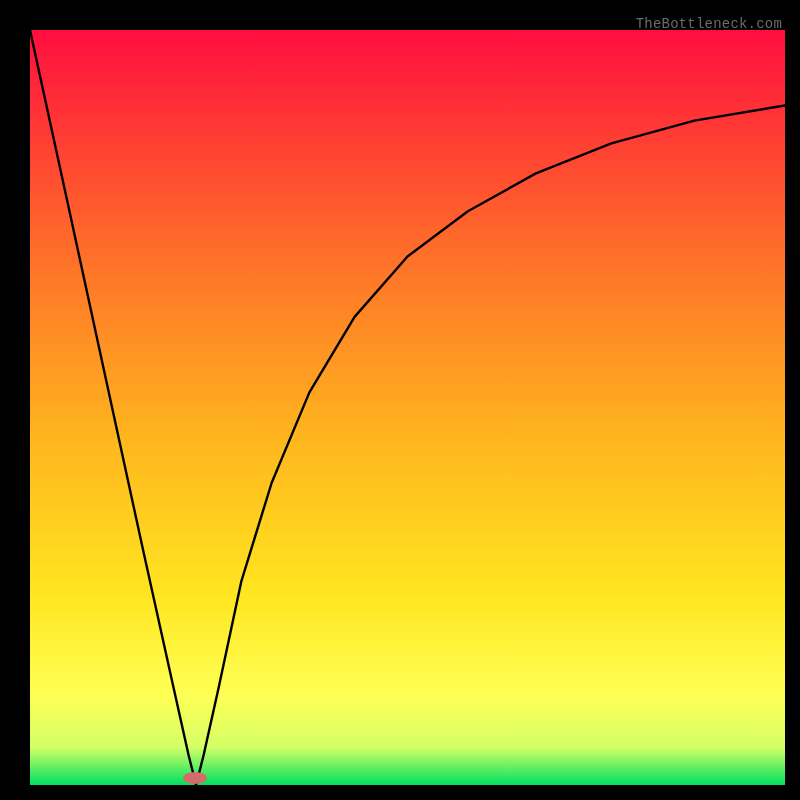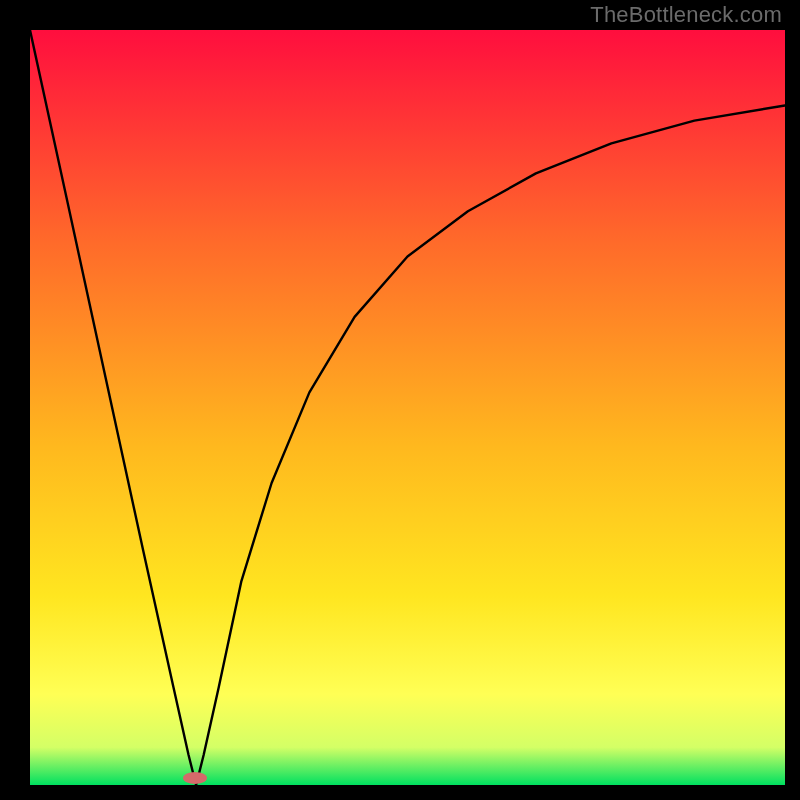--- a/index.html
+++ b/index.html
@@ -12,27 +12,28 @@
     font-family: Arial, Helvetica, sans-serif;
   }
   .outer {
     position: relative;
     width: 800px;
     height: 800px;
     background: #000;
   }
   .watermark {
     position: absolute;
-    top: 2px;
+    top: 16px;
     right: 18px;
     color: #6b6b6b;
-    font-size: 22px;
+    font-size: 14px;
     letter-spacing: 0.2px;
     font-weight: 400;
     z-index: 5;
+    font-family: Liberation Mono, monospace;
   }
   .plot {
     position: absolute;
     left: 30px;
     top: 30px;
     width: 755px;
     height: 755px;
   }
   svg { display: block; }
 </style>

